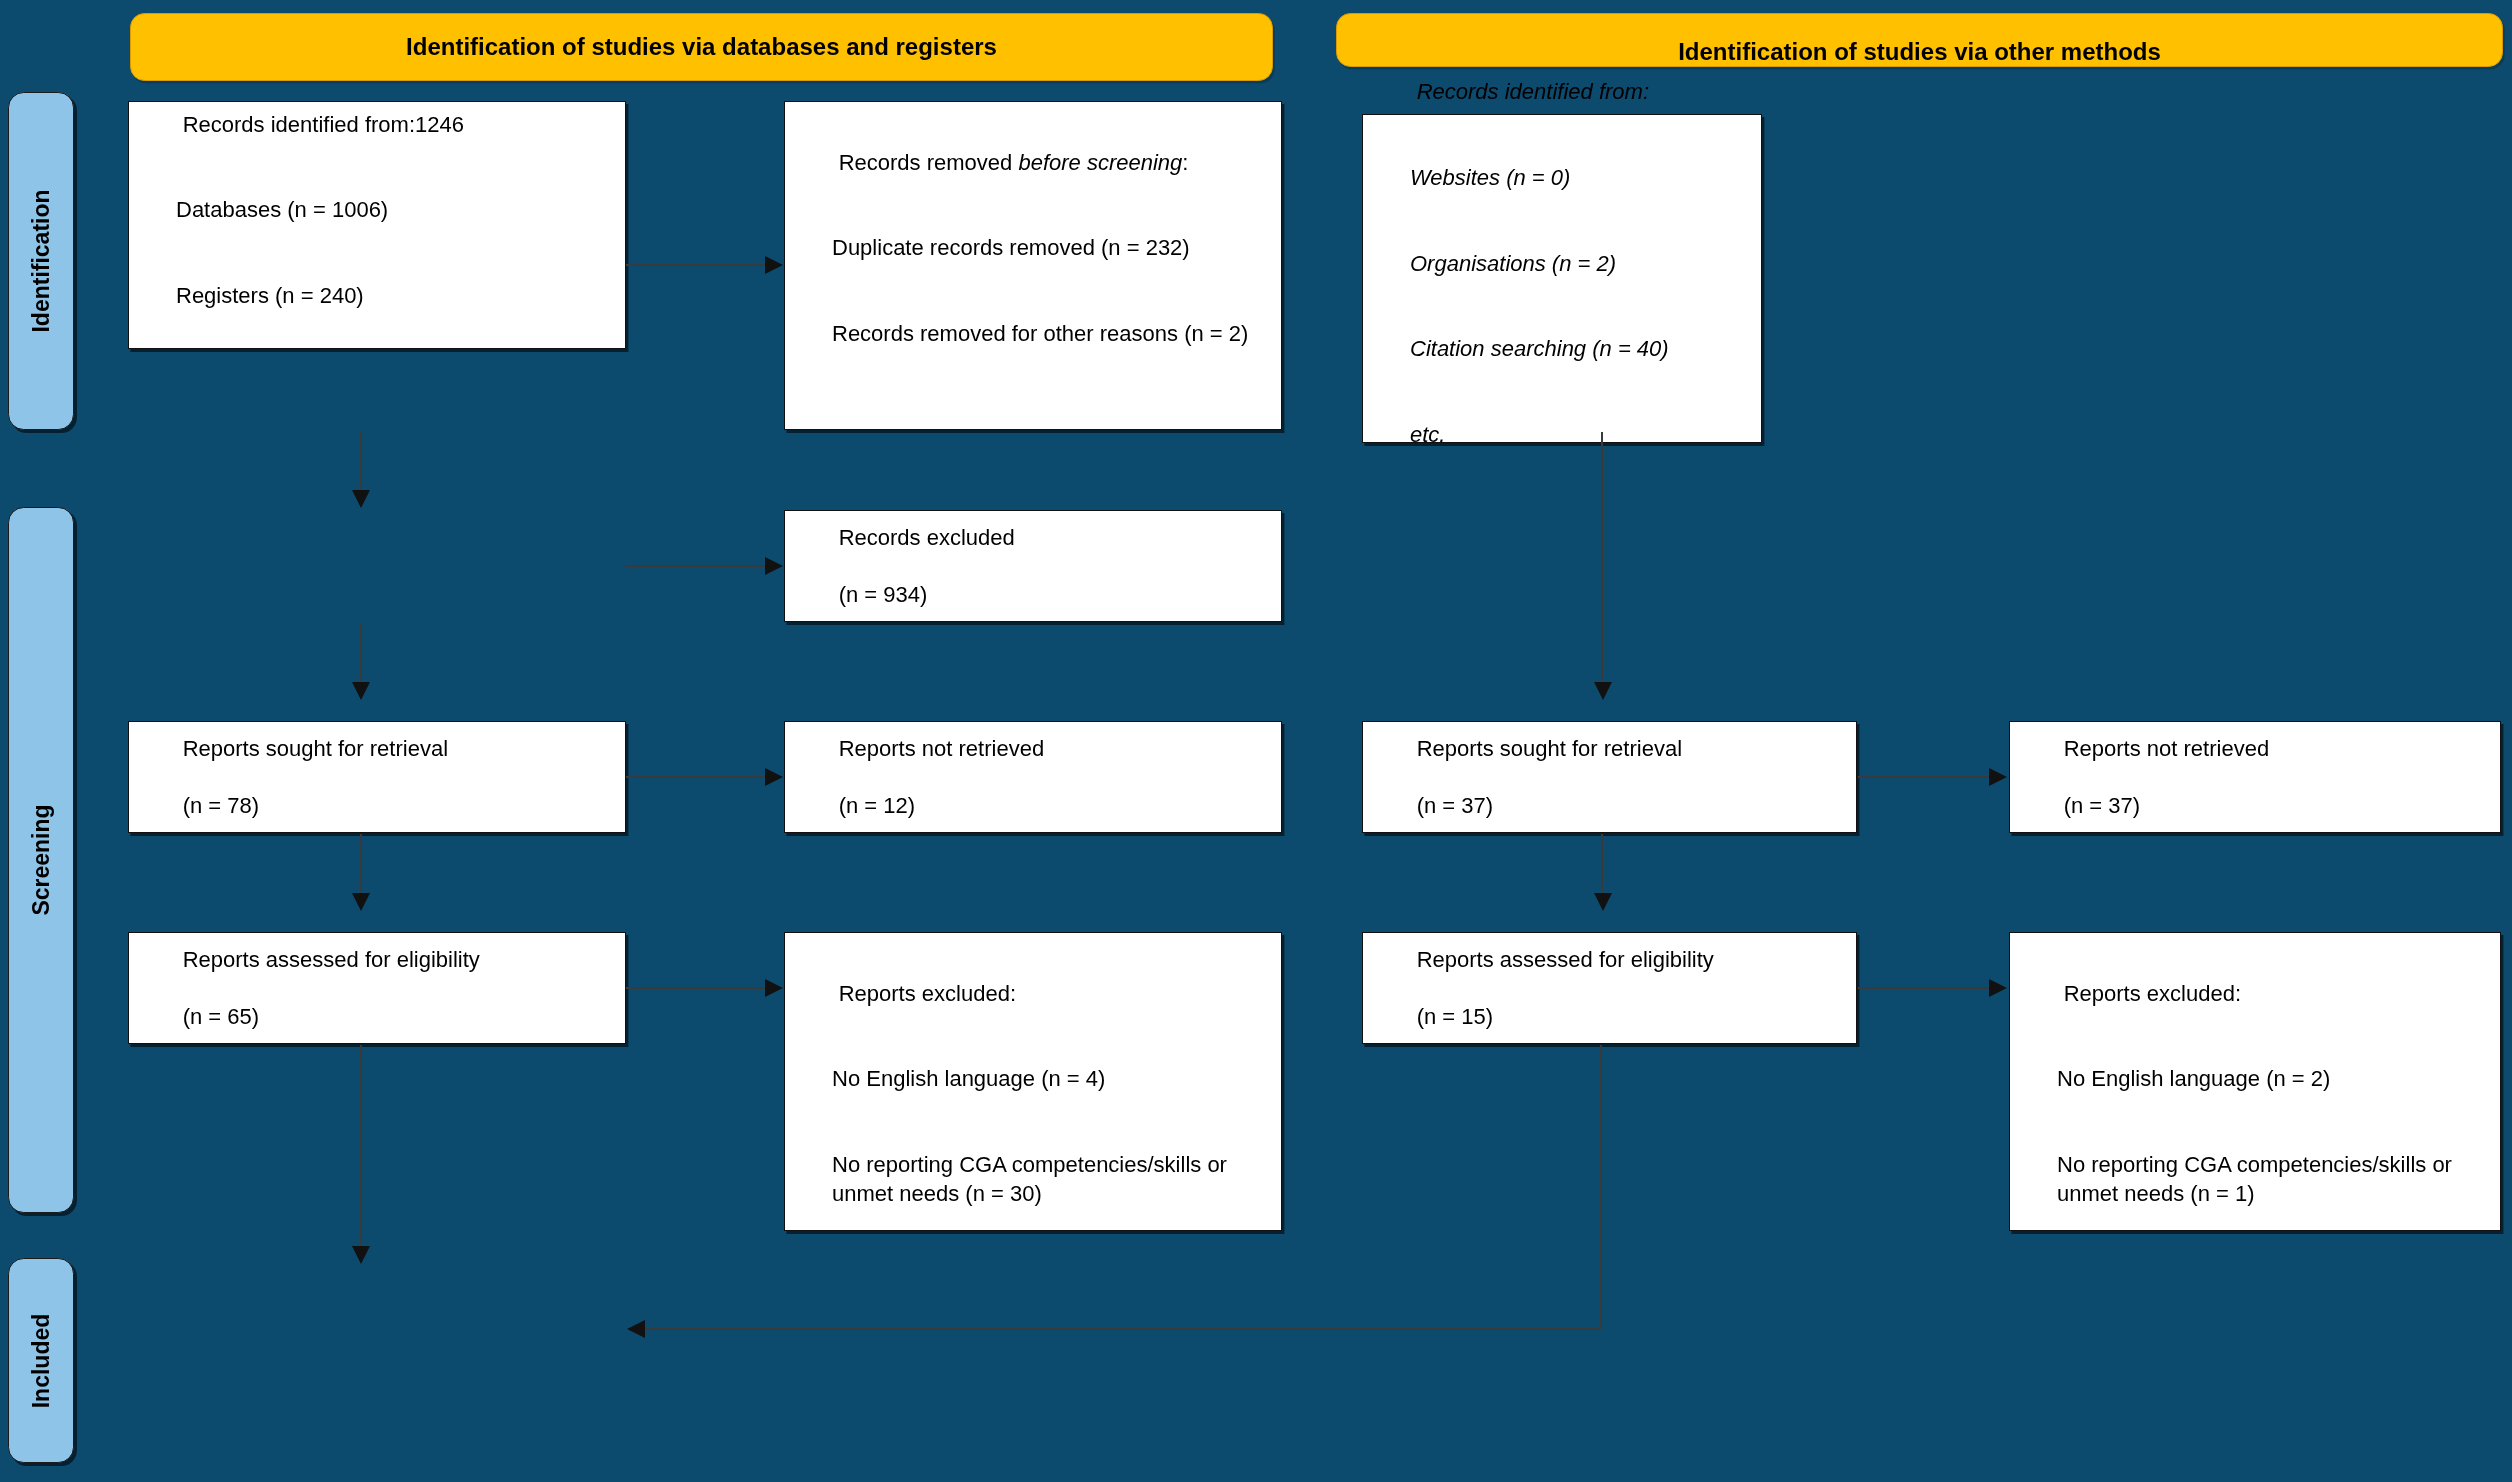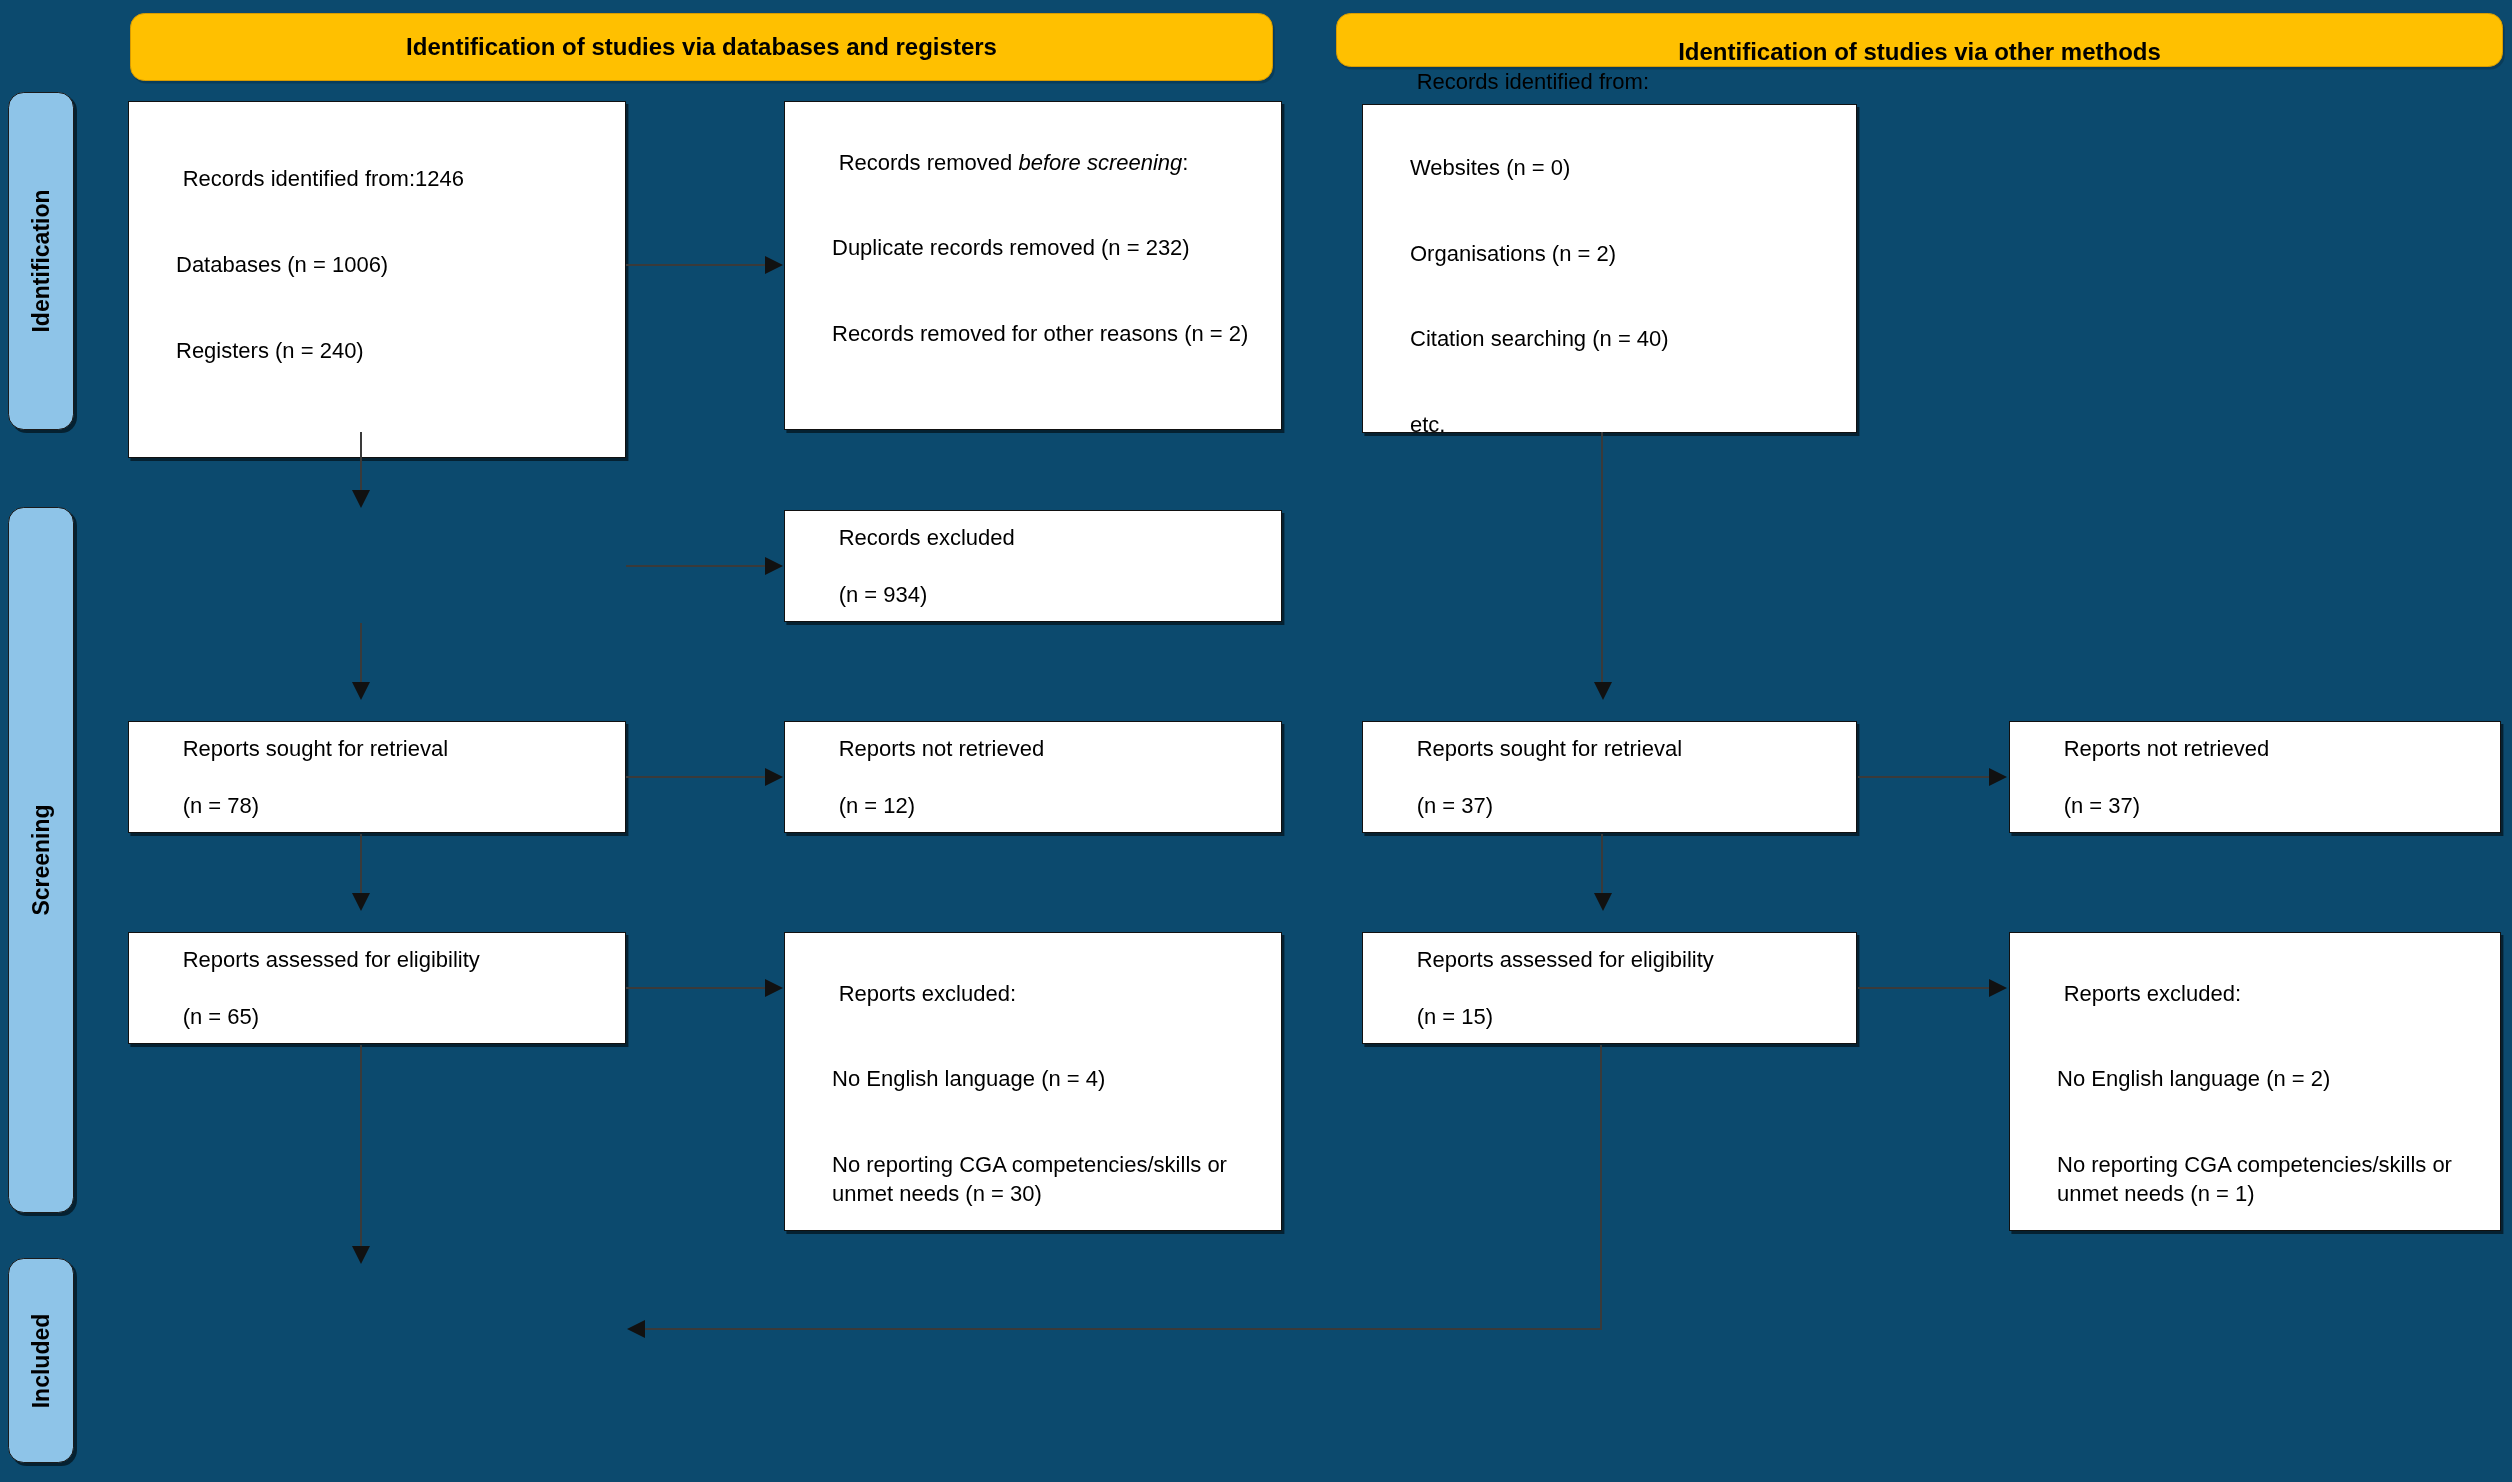--- a/index.html
+++ b/index.html
@@ -137,21 +137,21 @@
   </div>
 
   <div class="stage-label" style="left:8.4px; top:507px; width:66px; height:706px;">
     <span class="stage-text">Screening</span>
   </div>
 
   <div class="stage-label" style="left:8.4px; top:1258px; width:66px; height:205px;">
     <span class="stage-text">Included</span>
   </div>
 
-  <div class="box vcenter" style="left:128px; top:101px; width:498px; height:357px;">
+  <div class="box vcenter" style="left:128px; top:101px; width:498px; height:248px;">
     <div class="box-body">
       <span>Records identified from:1246</span><br>
       <span class="indent-block">Databases (n = 1006)</span>
       <span class="indent-block">Registers (n = 240)</span>
     </div>
   </div>
 
   <div class="box vtop" style="left:784px; top:101px; width:498px; height:329px;">
     <div class="box-body">
       <span>Records removed </span><span class="ital">before screening</span><span>:</span><br>
@@ -191,21 +191,21 @@
 
   <div class="box vtop" style="left:784px; top:932px; width:498px; height:299px;">
     <div class="box-body">
       <span>Reports excluded:</span><br>
       <span class="indent-block">No English language (n = 4)</span>
       <span class="indent-block">No reporting CGA competencies/skills or unmet needs (n = 30)</span>
     </div>
   </div>
 
 
-  <div class="box vcenter" style="left:1362px; top:104px; width:495px; height:329px;">
+  <div class="box vcenter" style="left:1362px; top:114px; width:400px; height:329px;font-style:italic;">
     <div class="box-body">
       <span>Records identified from:</span><br>
       <span class="indent-block">Websites (n = 0)</span>
       <span class="indent-block">Organisations (n = 2)</span>
       <span class="indent-block">Citation searching (n = 40)</span>
       <span class="indent-block">etc.</span>
     </div>
   </div>
 
   <div class="box vcenter" style="left:1362px; top:721px; width:495px; height:112px;">

